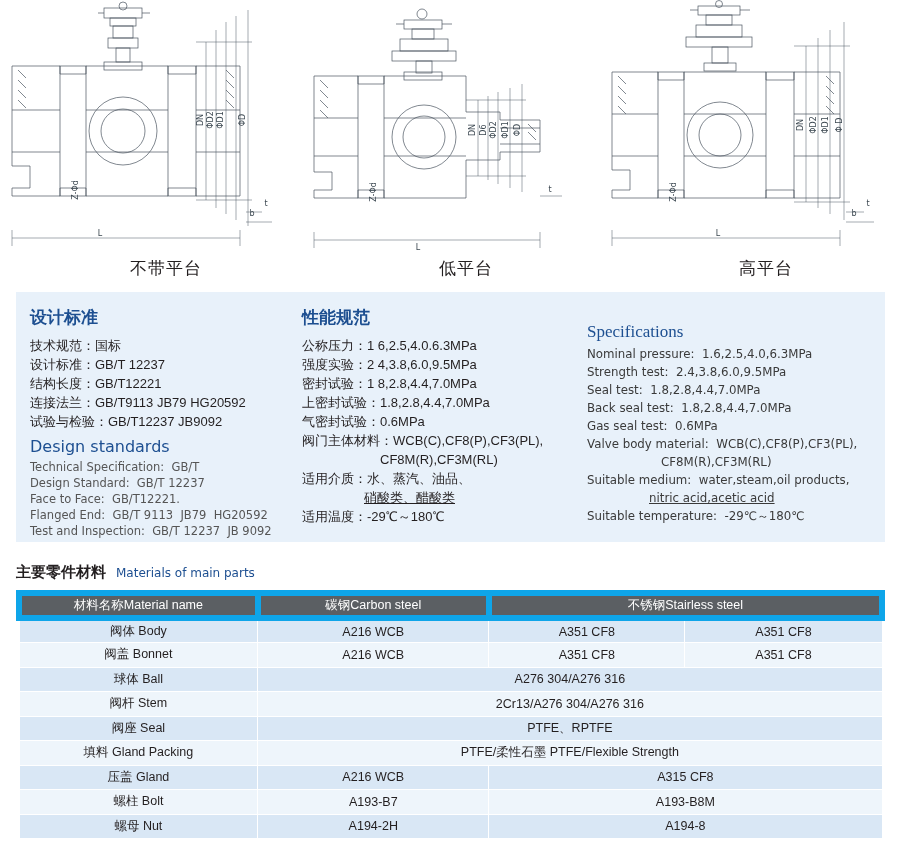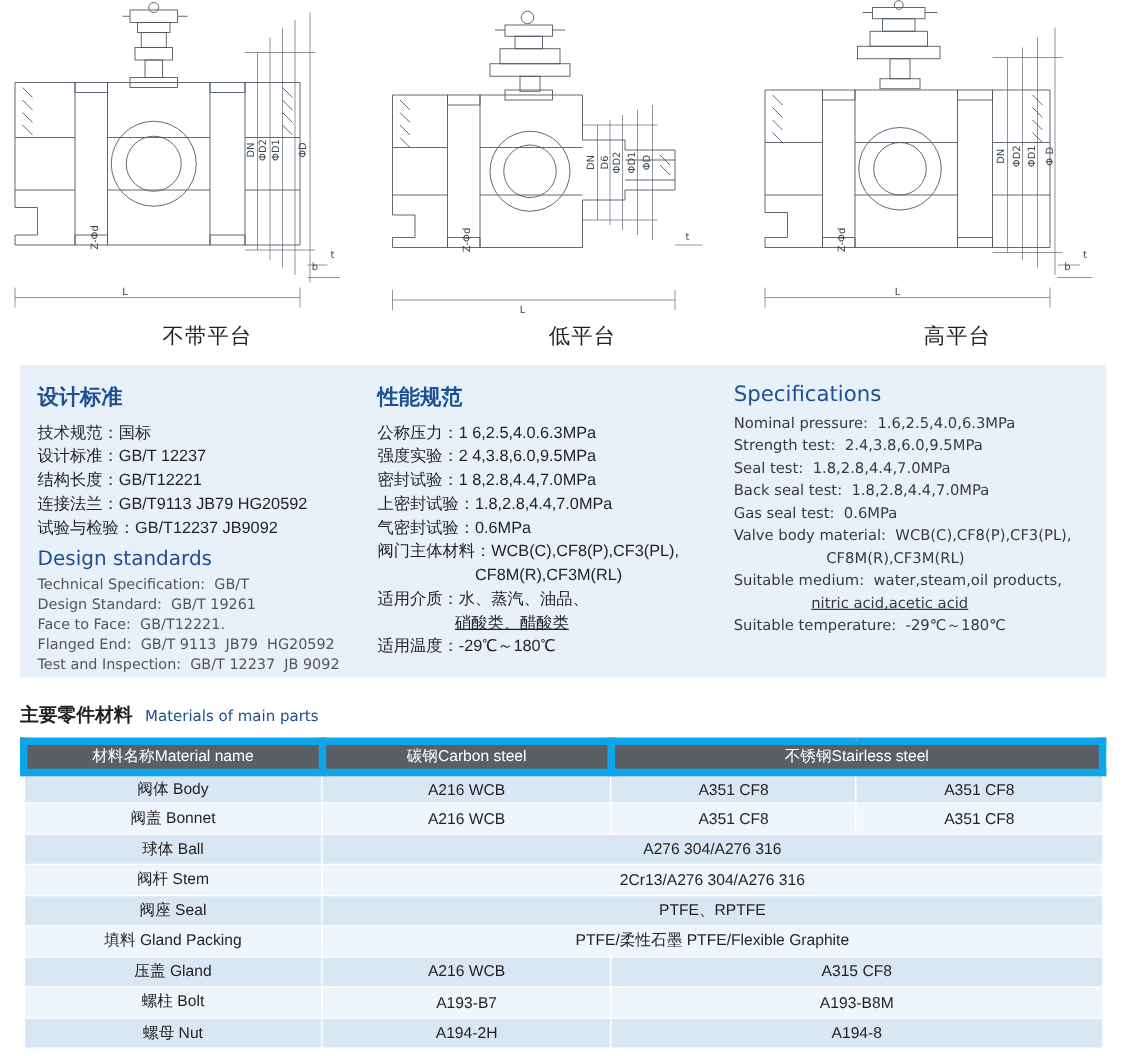--- a/index.html
+++ b/index.html
@@ -304,42 +304,42 @@
 
     <div class="spec-col c1">
       <div class="spec-title-cn">设计标准</div>
       <div class="spec-line cn">技术规范：国标</div>
       <div class="spec-line cn">设计标准：GB/T 12237</div>
       <div class="spec-line cn">结构长度：GB/T12221</div>
       <div class="spec-line cn">连接法兰：GB/T9113 JB79 HG20592</div>
       <div class="spec-line cn">试验与检验：GB/T12237 JB9092</div>
       <div class="spec-title-en">Design standards</div>
       <div class="spec-line en">Technical Specification:  GB/T</div>
-      <div class="spec-line en">Design Standard:  GB/T 19261</div>
+      <div class="spec-line en">Design Standard:  GB/T 12237</div>
       <div class="spec-line en">Face to Face:  GB/T12221.</div>
       <div class="spec-line en">Flanged End:  GB/T 9113  JB79  HG20592</div>
       <div class="spec-line en">Test and Inspection:  GB/T 12237  JB 9092</div>
     </div>
 
     <div class="spec-col c2">
       <div class="spec-title-cn">性能规范</div>
       <div class="spec-line cn">公称压力：1 6,2.5,4.0.6.3MPa</div>
       <div class="spec-line cn">强度实验：2 4,3.8,6.0,9.5MPa</div>
       <div class="spec-line cn">密封试验：1 8,2.8,4.4,7.0MPa</div>
       <div class="spec-line cn">上密封试验：1.8,2.8,4.4,7.0MPa</div>
       <div class="spec-line cn">气密封试验：0.6MPa</div>
       <div class="spec-line cn">阀门主体材料：WCB(C),CF8(P),CF3(PL),</div>
       <div class="spec-line cn spec-indent">CF8M(R),CF3M(RL)</div>
       <div class="spec-line cn">适用介质：水、蒸汽、油品、</div>
       <div class="spec-line cn spec-indent2">硝酸类、醋酸类</div>
       <div class="spec-line cn">适用温度：-29℃～180℃</div>
     </div>
 
     <div class="spec-col c3">
-      <div class="spec-title-en" style="margin-top:0;font-size:17px;">Specifications</div>
+      <div class="spec-title-en" style="margin-top:16px;font-size:17px;font-family:Liberation Serif, serif;">Specifications</div>
       <div class="spec-line sp">Nominal pressure:  1.6,2.5,4.0,6.3MPa</div>
       <div class="spec-line sp">Strength test:  2.4,3.8,6.0,9.5MPa</div>
       <div class="spec-line sp">Seal test:  1.8,2.8,4.4,7.0MPa</div>
       <div class="spec-line sp">Back seal test:  1.8,2.8,4.4,7.0MPa</div>
       <div class="spec-line sp">Gas seal test:  0.6MPa</div>
       <div class="spec-line sp">Valve body material:  WCB(C),CF8(P),CF3(PL),</div>
       <div class="spec-line sp spec-indent3">CF8M(R),CF3M(RL)</div>
       <div class="spec-line sp">Suitable medium:  water,steam,oil products,</div>
       <div class="spec-line sp spec-indent2">nitric acid,acetic acid</div>
       <div class="spec-line sp">Suitable temperature:  -29℃～180℃</div>
@@ -378,21 +378,21 @@
       <tr class="even">
         <td class="col-name">阀杆 Stem</td>
         <td colspan="3">2Cr13/A276 304/A276 316</td>
       </tr>
       <tr class="odd">
         <td class="col-name">阀座 Seal</td>
         <td colspan="3">PTFE、RPTFE</td>
       </tr>
       <tr class="even">
         <td class="col-name">填料 Gland Packing</td>
-        <td colspan="3">PTFE/柔性石墨 PTFE/Flexible Graphite</td>
+        <td colspan="3">PTFE/柔性石墨 PTFE/Flexible Strength</td>
       </tr>
       <tr class="odd">
         <td class="col-name">压盖 Gland</td>
         <td class="col-a">A216 WCB</td>
         <td colspan="2">A315 CF8</td>
       </tr>
       <tr class="even">
         <td class="col-name">螺柱 Bolt</td>
         <td class="col-a">A193-B7</td>
         <td colspan="2">A193-B8M</td>

